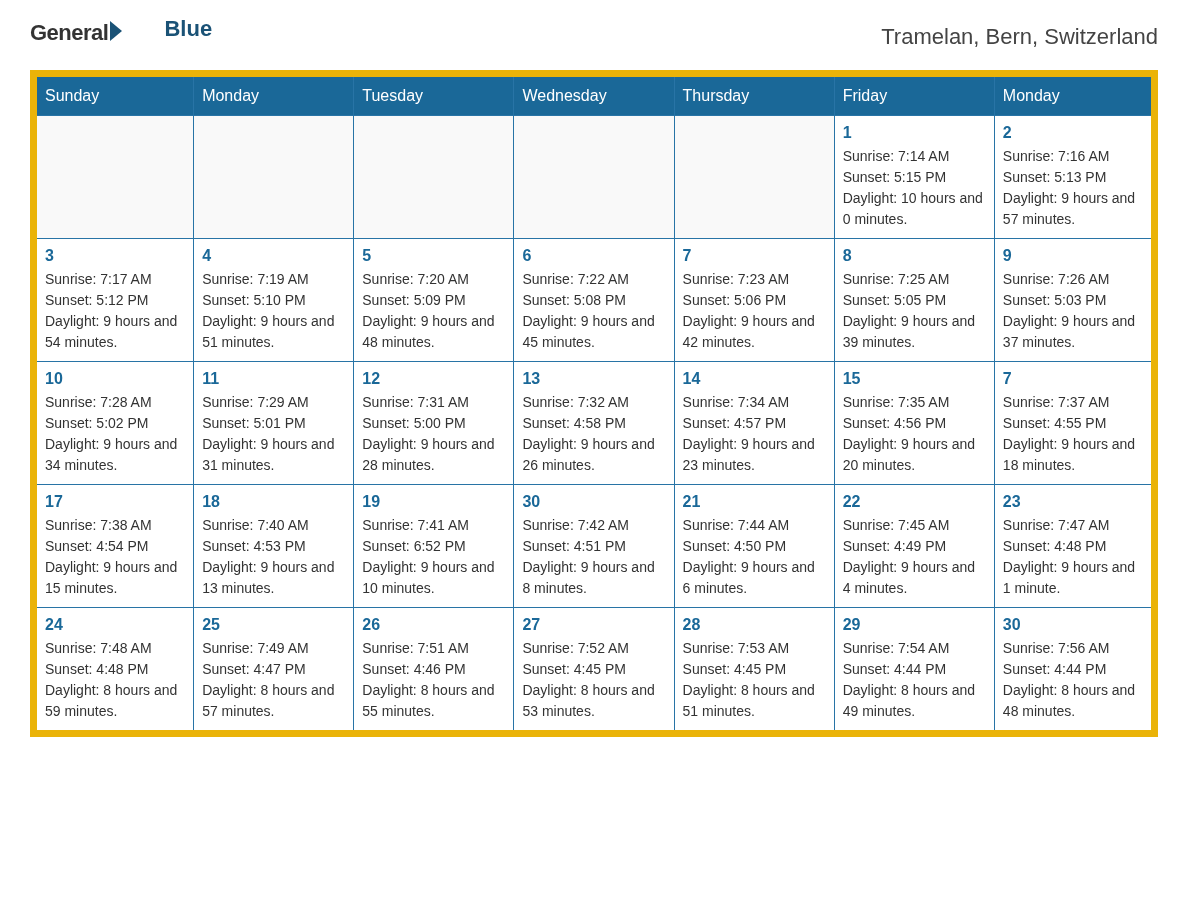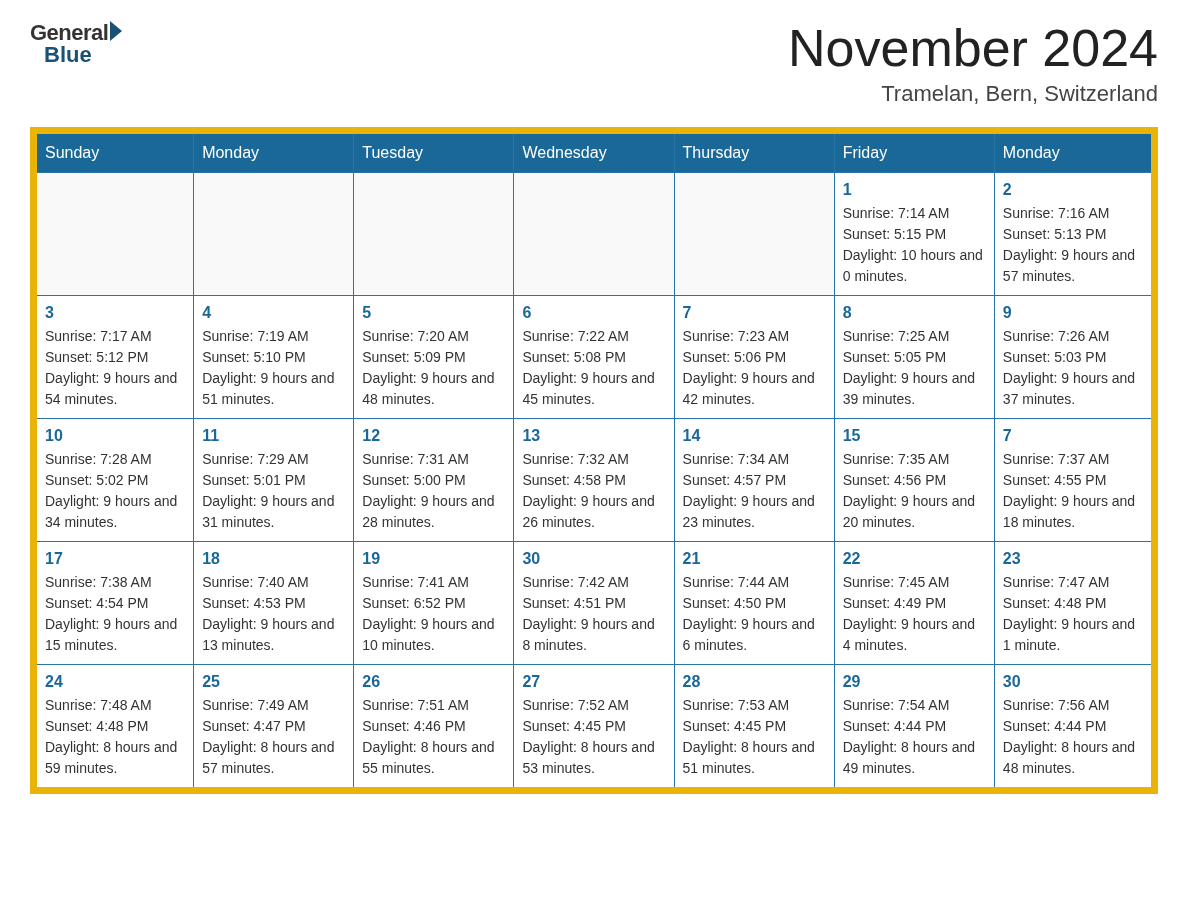--- a/index.html
+++ b/index.html
@@ -11,22 +11,23 @@
       min-height: 918px;
     }
     .header {
       display: flex;
       justify-content: space-between;
       align-items: flex-start;
       margin-bottom: 20px;
     }
     .logo {
       display: flex;
-      flex-direction: column;
+      flex-direction: row;
       align-items: flex-start;
+      gap: 28px;
     }
     .logo-top {
       display: flex;
       align-items: center;
     }
     .logo-general {
       font-size: 22px;
       font-weight: bold;
       color: #333;
       letter-spacing: -0.5px;
@@ -106,21 +107,20 @@
 
 <div class="header">
   <div class="logo">
     <div class="logo-top">
       <span class="logo-general">General</span>
       <div class="logo-arrow"></div>
     </div>
     <span class="logo-blue">Blue</span>
   </div>
   <div class="title-section">
-    <div class="month-title">November 2024</div>
     <div class="location">Tramelan, Bern, Switzerland</div>
   </div>
 </div>
 
 <table class="calendar">
   <thead>
     <tr>
     <th>Sunday</th>
         <th>Monday</th>
         <th>Tuesday</th>

